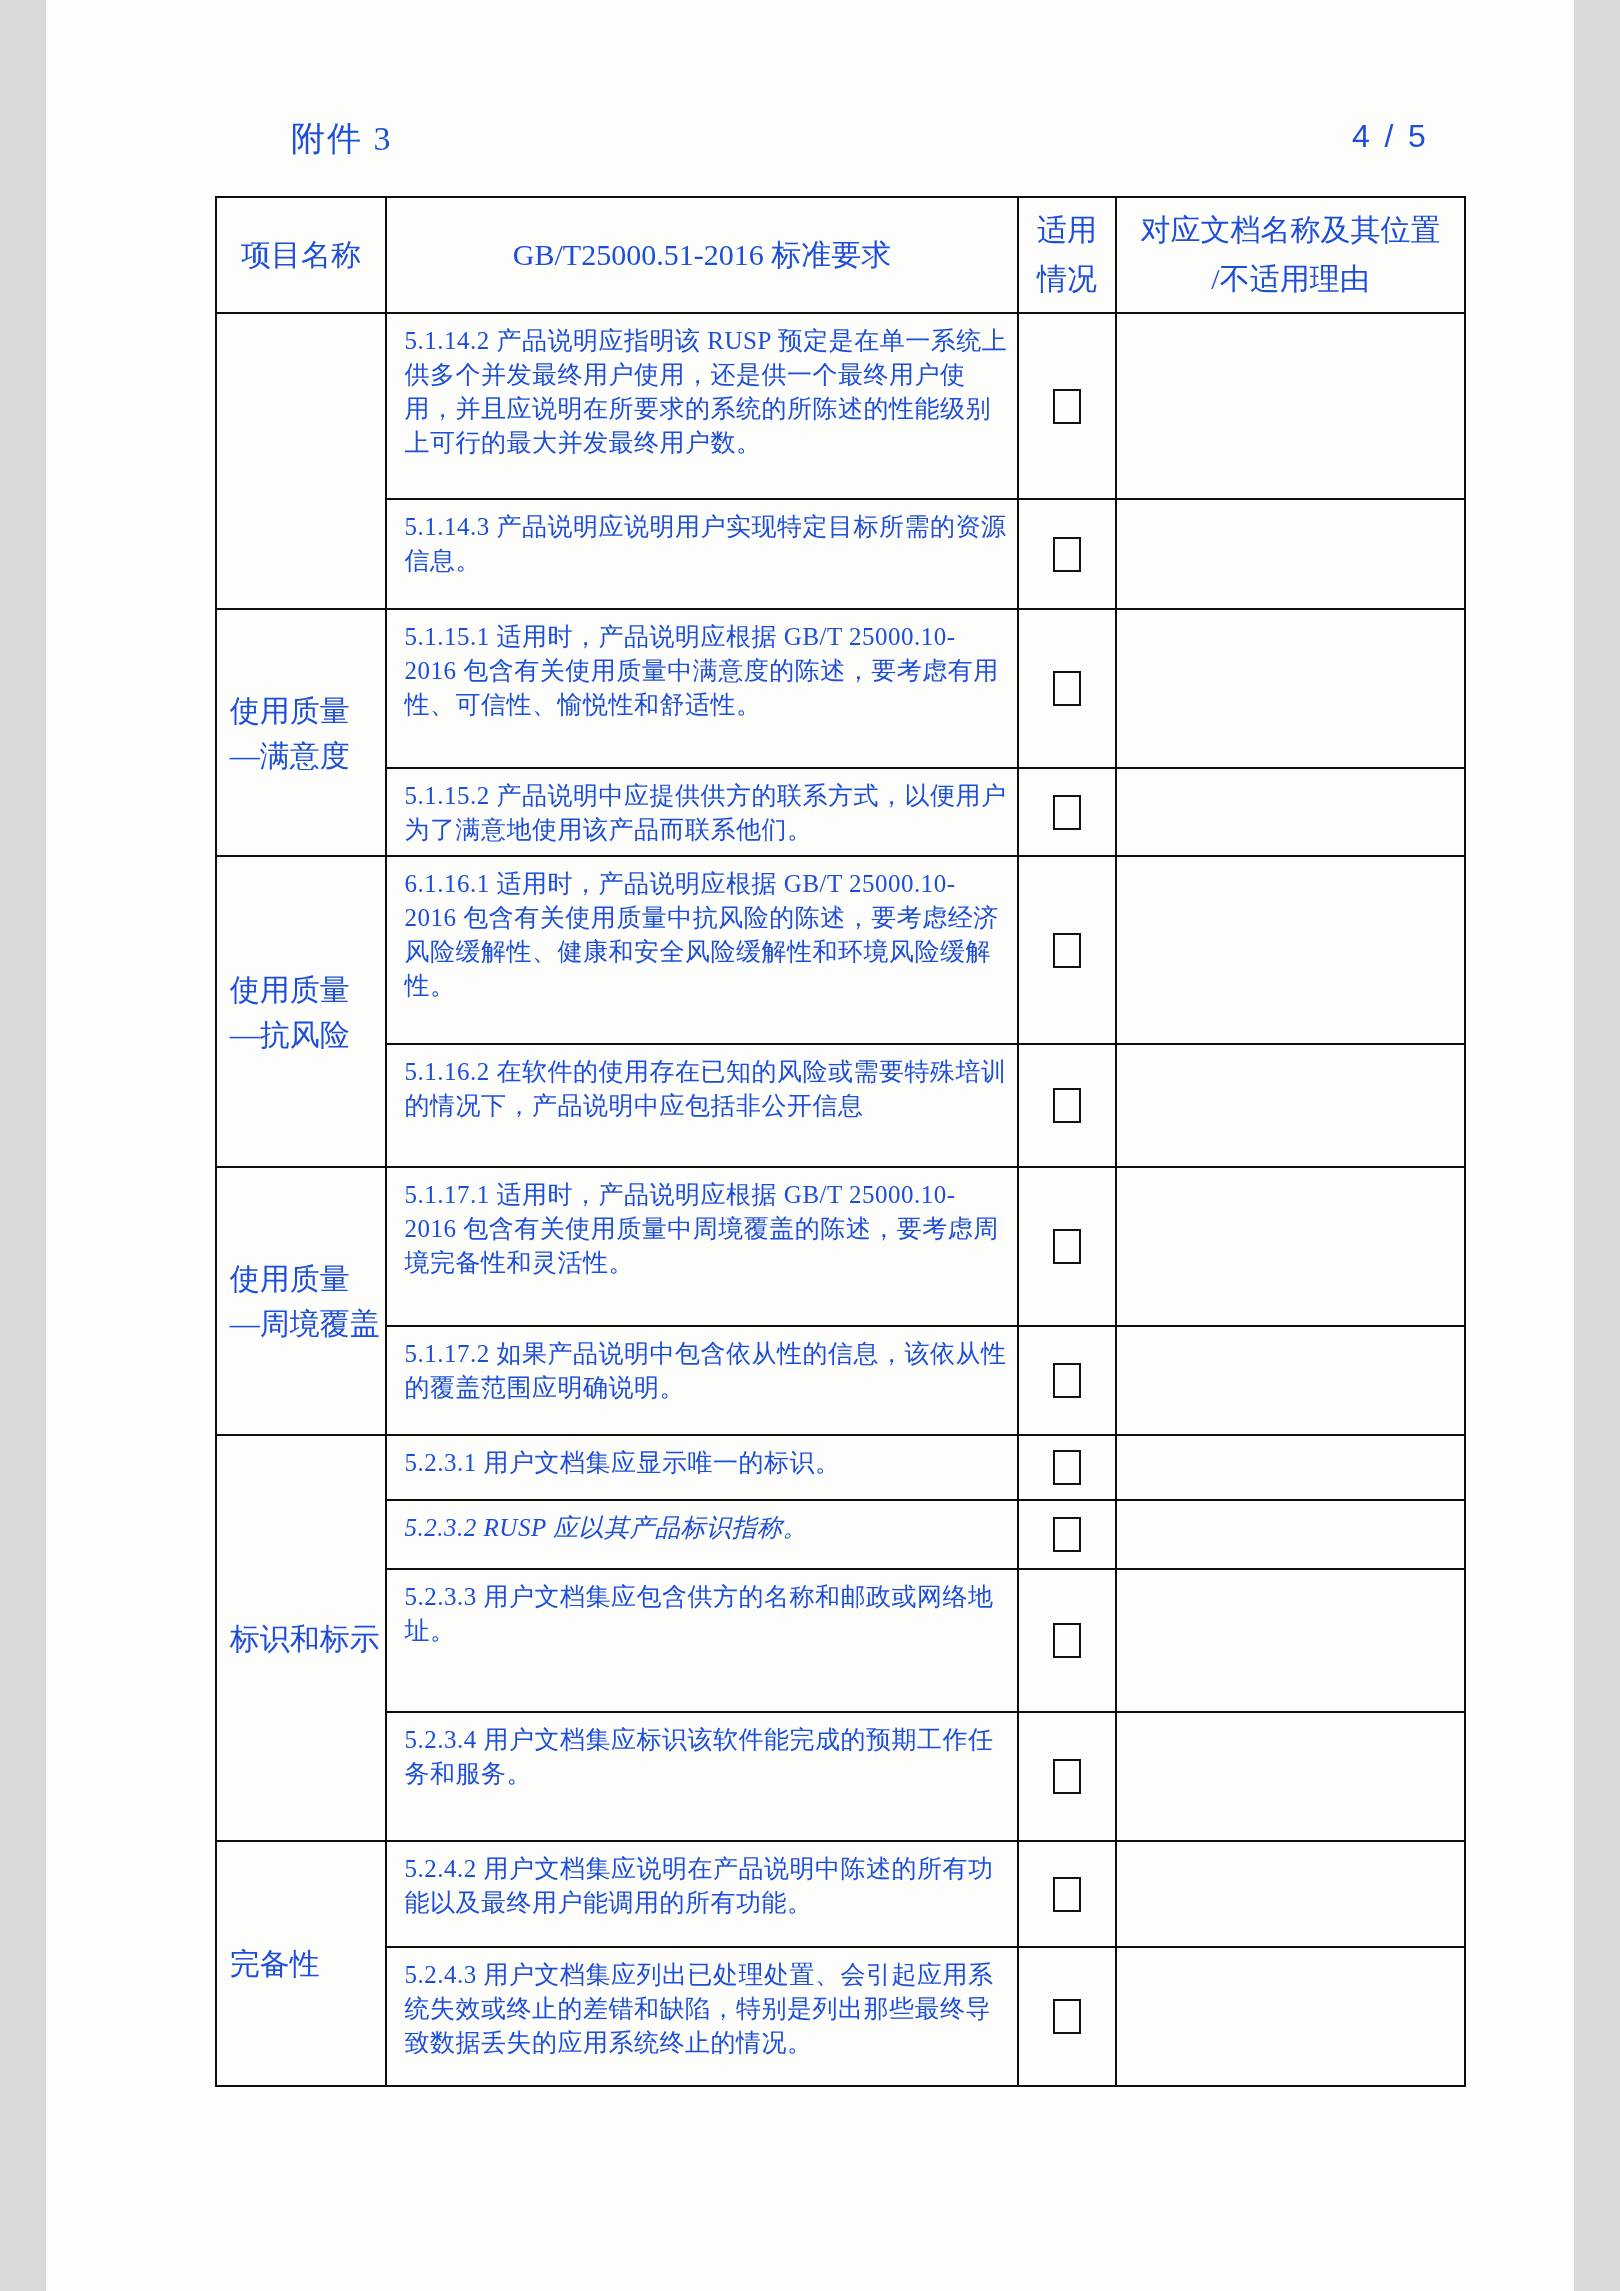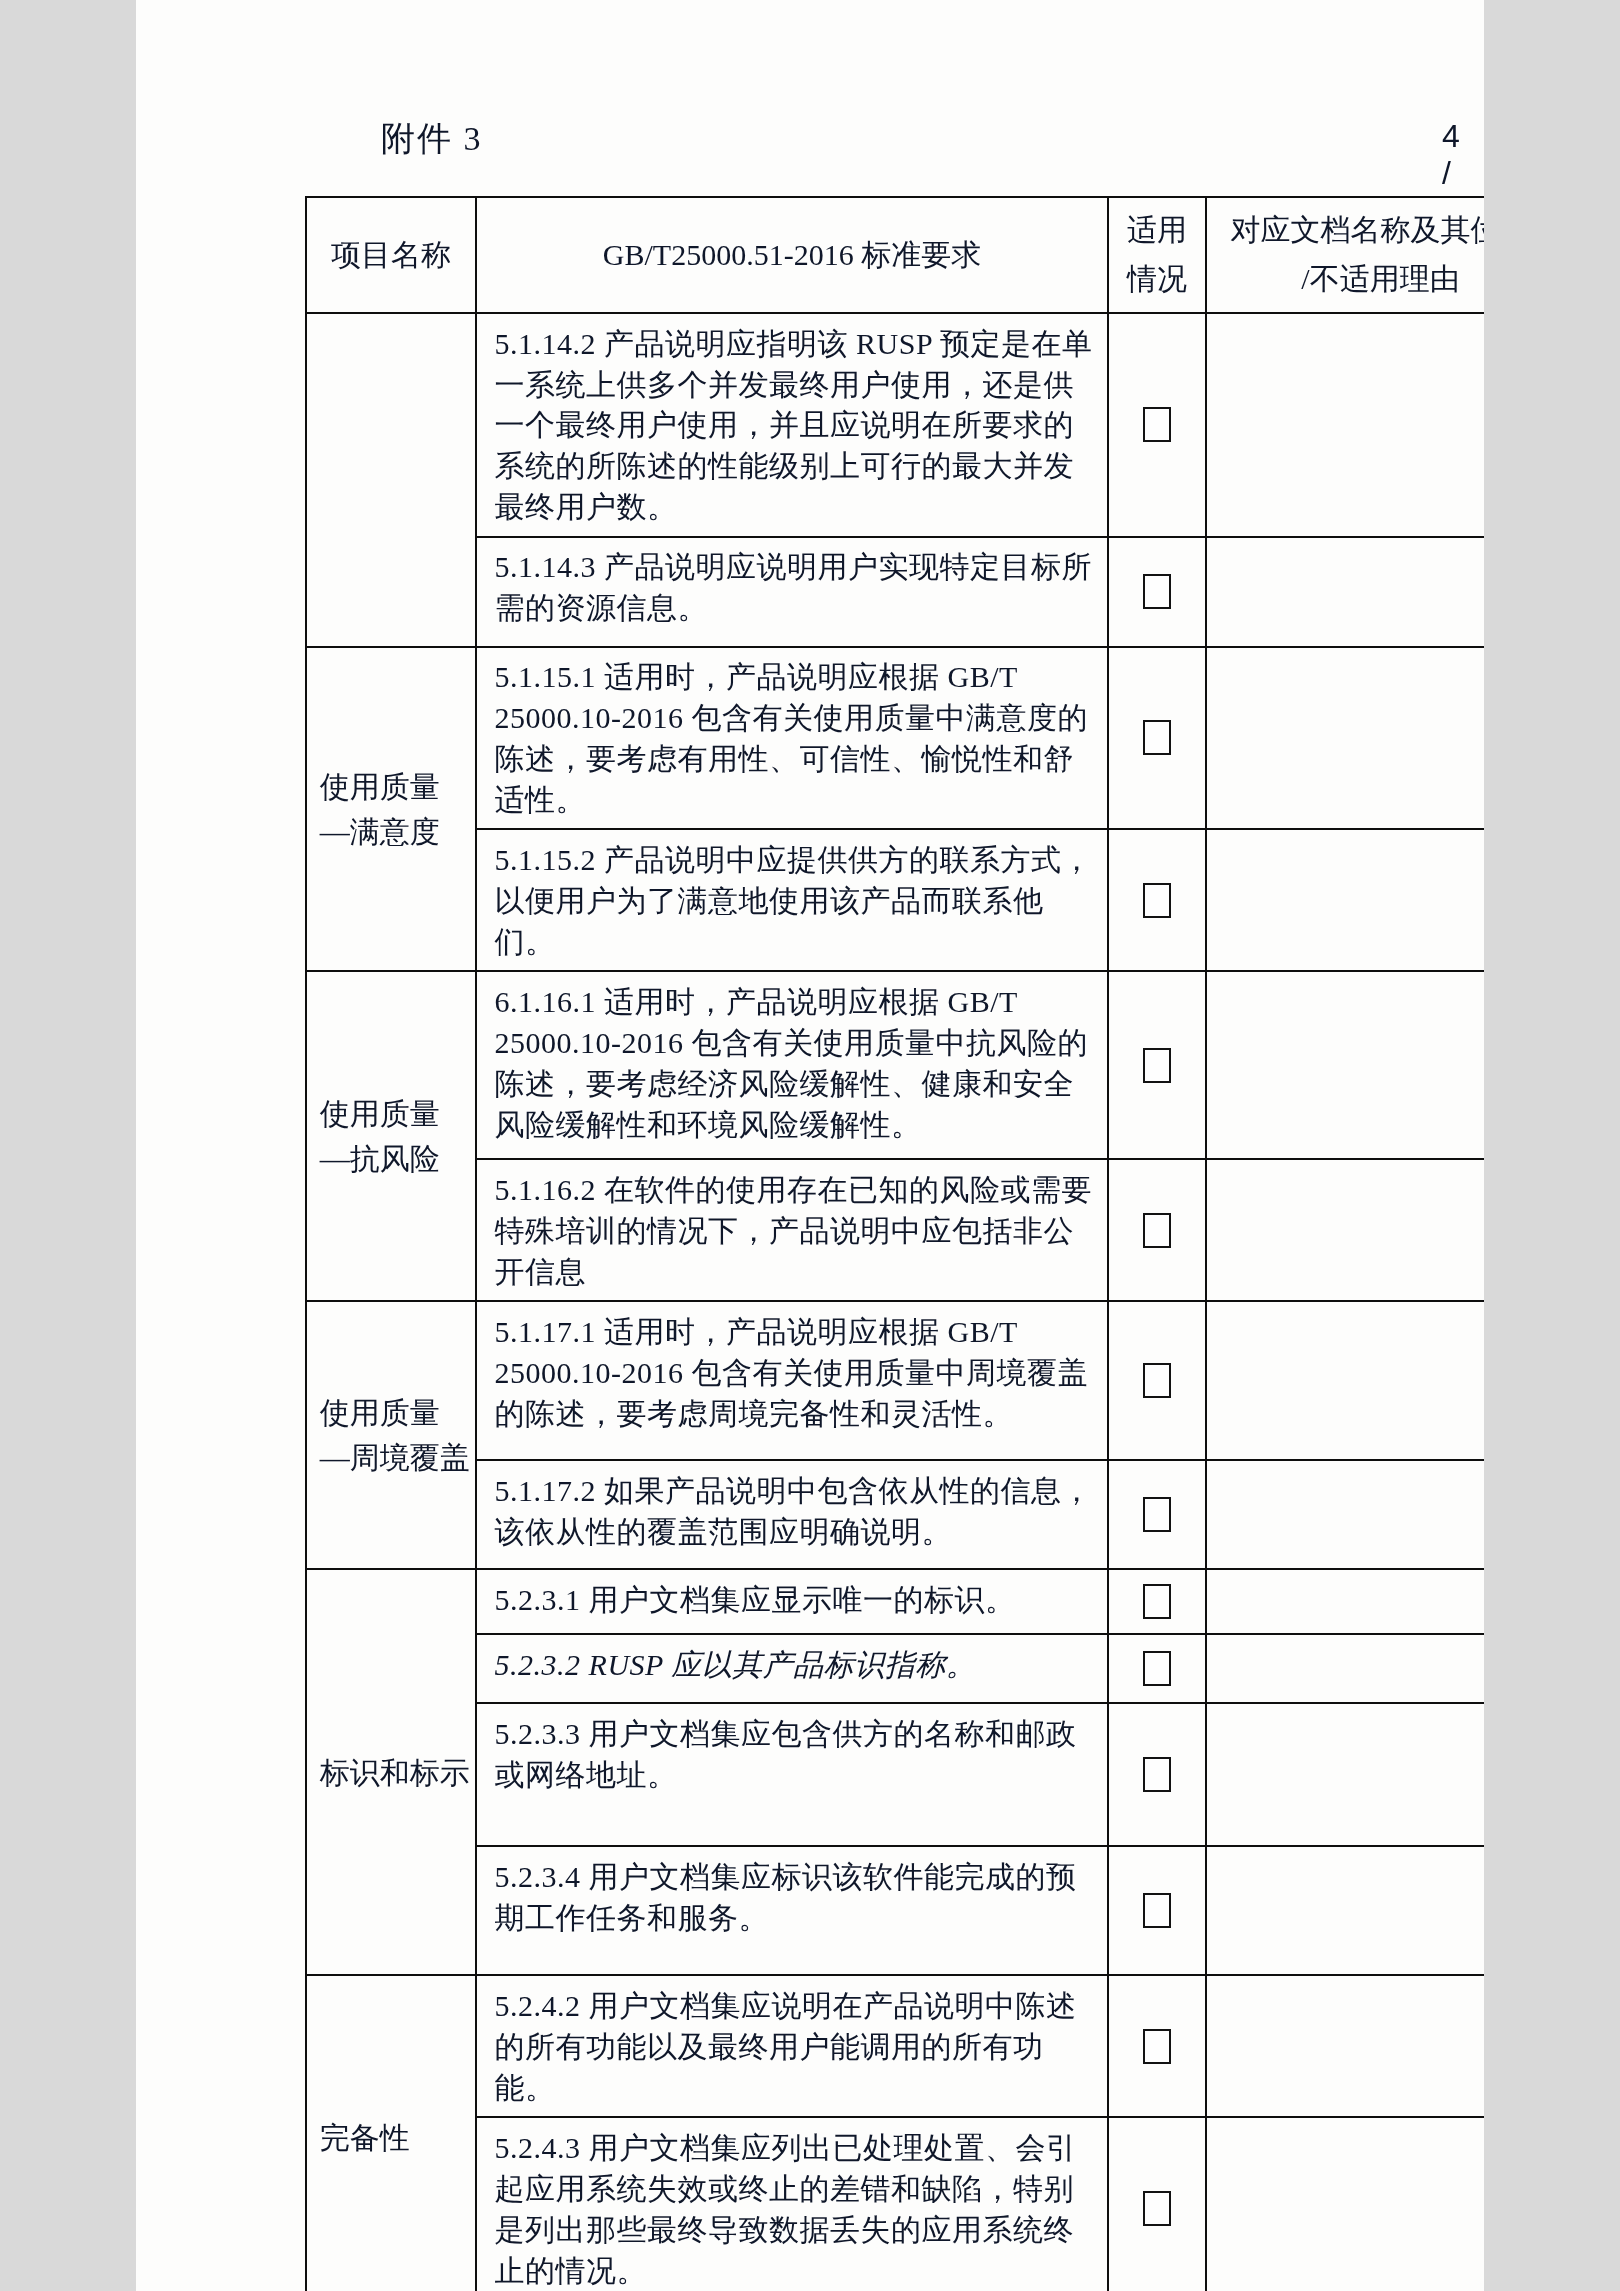--- a/index.html
+++ b/index.html
@@ -1,21 +1,21 @@
 <!DOCTYPE html>
 <html lang="zh"><head>
 <meta charset="utf-8">
 <style>
   html,body{margin:0;padding:0;background:#d9d9d9;}
   .page{
     position:relative;
-    width:1348px;height:2292px;
+    width:1528px;height:2292px;
     margin:0 auto;
     background:#fdfdfc;
-    color:#0f172a;
+    color:#1d4ed8;
     font-family:"Liberation Serif","DejaVu Serif",serif;
     overflow:hidden;
   }
   .attachment{
     position:absolute;left:245px;top:116px;
     font-size:34px;letter-spacing:2px;
   }
   .pagenum{
     position:absolute;left:1306px;top:118px;
     font-size:32px;letter-spacing:2.9px;
@@ -45,21 +45,21 @@
     vertical-align:middle;
     font-size:30px;
     line-height:1.5;
     padding:5.9px 3.9px 5.9px 12.7px;
     white-space:nowrap;
     border-radius:20px;
   }
   .glabel-line{display:block;}
   .req{
     vertical-align:top;
-    font-size:30px;
+    font-size:25px;
     line-height:1.36;
     padding:9.8px 9.8px 7.8px 17.6px;
     letter-spacing:0.5px;
   }
   .chk{
     text-align:center;
     vertical-align:middle;
     padding:0;
   }
   .checkbox{

